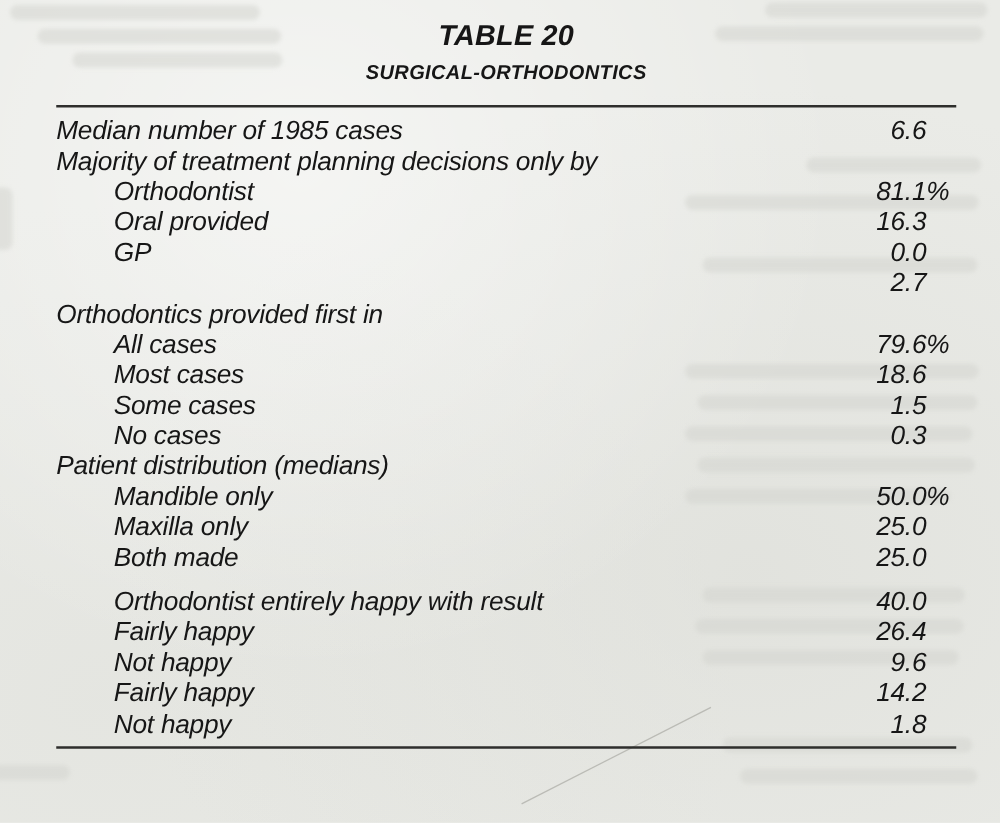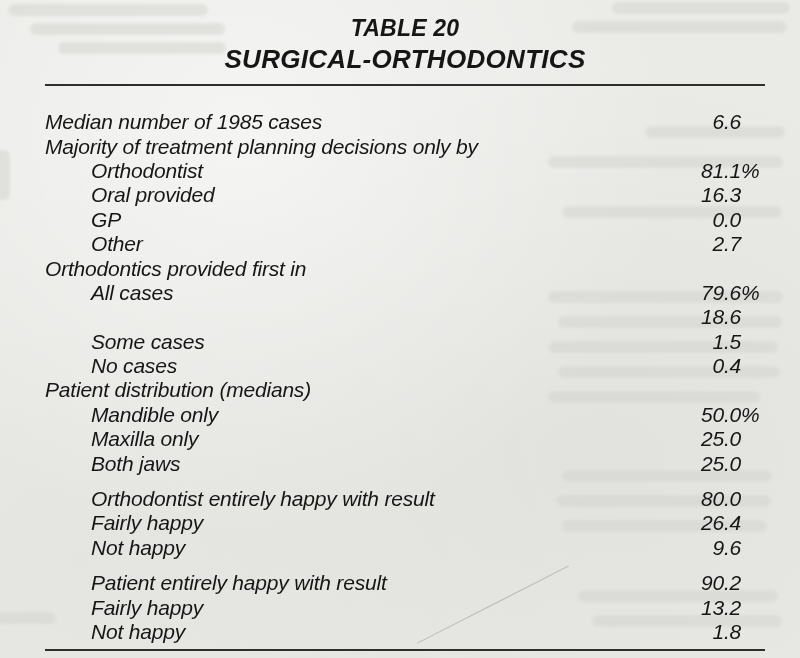--- a/index.html
+++ b/index.html
@@ -53,32 +53,32 @@
   .title-line1 {
     text-align: center;
     font-weight: bold;
     font-size: 23px;
     line-height: 30px;
     letter-spacing: 0.2px;
   }
   .title-line2 {
     text-align: center;
     font-weight: bold;
-    font-size: 26px;
+    font-size: 16px;
     line-height: 32px;
     letter-spacing: 0.3px;
   }
   .rule {
     height: 2px;
     background: var(--rule, #2e2e2c);
   }
   .rule.top { margin-top: 9px; }
   .rule.bottom { margin-top: 5px; }
   .rows {
-    padding-top: 24px;
+    padding-top: 7px;
   }
   .row {
     display: flex;
     align-items: center;
     height: 24.4px;
     font-size: 21px;
     letter-spacing: -0.2px;
     white-space: nowrap;
   }
   .row.gap { margin-top: 11px; gap: 12px; }
@@ -154,57 +154,57 @@
         </span>
       </div>
       <div class="row">
         <span class="label indent1">GP</span>
         <span class="value">
           <span class="num">0.0</span>
           <span class="pct"></span>
         </span>
       </div>
       <div class="row">
-        <span class="label indent1">Other</span>
         <span class="value">
           <span class="num">2.7</span>
           <span class="pct"></span>
         </span>
       </div>
       <div class="row">
         <span class="label indent0">Orthodontics provided first in</span>
         <span class="value">
           <span class="num"></span>
           <span class="pct"></span>
         </span>
       </div>
       <div class="row">
         <span class="label indent1">All cases</span>
         <span class="value">
           <span class="num">79.6</span>
           <span class="pct">%</span>
         </span>
       </div>
       <div class="row">
+        <span class="label indent1">Most cases</span>
         <span class="value">
           <span class="num">18.6</span>
           <span class="pct"></span>
         </span>
       </div>
       <div class="row">
         <span class="label indent1">Some cases</span>
         <span class="value">
           <span class="num">1.5</span>
           <span class="pct"></span>
         </span>
       </div>
       <div class="row">
         <span class="label indent1">No cases</span>
         <span class="value">
-          <span class="num">0.4</span>
+          <span class="num">0.3</span>
           <span class="pct"></span>
         </span>
       </div>
       <div class="row">
         <span class="label indent0">Patient distribution (medians)</span>
         <span class="value">
           <span class="num"></span>
           <span class="pct"></span>
         </span>
       </div>
@@ -216,58 +216,51 @@
         </span>
       </div>
       <div class="row">
         <span class="label indent1">Maxilla only</span>
         <span class="value">
           <span class="num">25.0</span>
           <span class="pct"></span>
         </span>
       </div>
       <div class="row">
-        <span class="label indent1">Both jaws</span>
+        <span class="label indent1">Both made</span>
         <span class="value">
           <span class="num">25.0</span>
           <span class="pct"></span>
         </span>
       </div>
       <div class="row gap">
         <span class="label indent1">Orthodontist entirely happy with result</span>
         <span class="value">
-          <span class="num">80.0</span>
+          <span class="num">40.0</span>
           <span class="pct"></span>
         </span>
       </div>
       <div class="row">
         <span class="label indent1">Fairly happy</span>
         <span class="value">
           <span class="num">26.4</span>
           <span class="pct"></span>
         </span>
       </div>
       <div class="row">
         <span class="label indent1">Not happy</span>
         <span class="value">
           <span class="num">9.6</span>
           <span class="pct"></span>
         </span>
       </div>
-      <div class="row gap">
-        <span class="label indent1">Patient entirely happy with result</span>
-        <span class="value">
-          <span class="num">90.2</span>
-          <span class="pct"></span>
-        </span>
-      </div>
       <div class="row">
         <span class="label indent1">Fairly happy</span>
         <span class="value">
-          <span class="num">13.2</span>
+          <span class="num">14.2</span>
           <span class="pct"></span>
         </span>
       </div>
       <div class="row">
         <span class="label indent1">Not happy</span>
         <span class="value">
           <span class="num">1.8</span>
           <span class="pct"></span>
         </span>
       </div>

